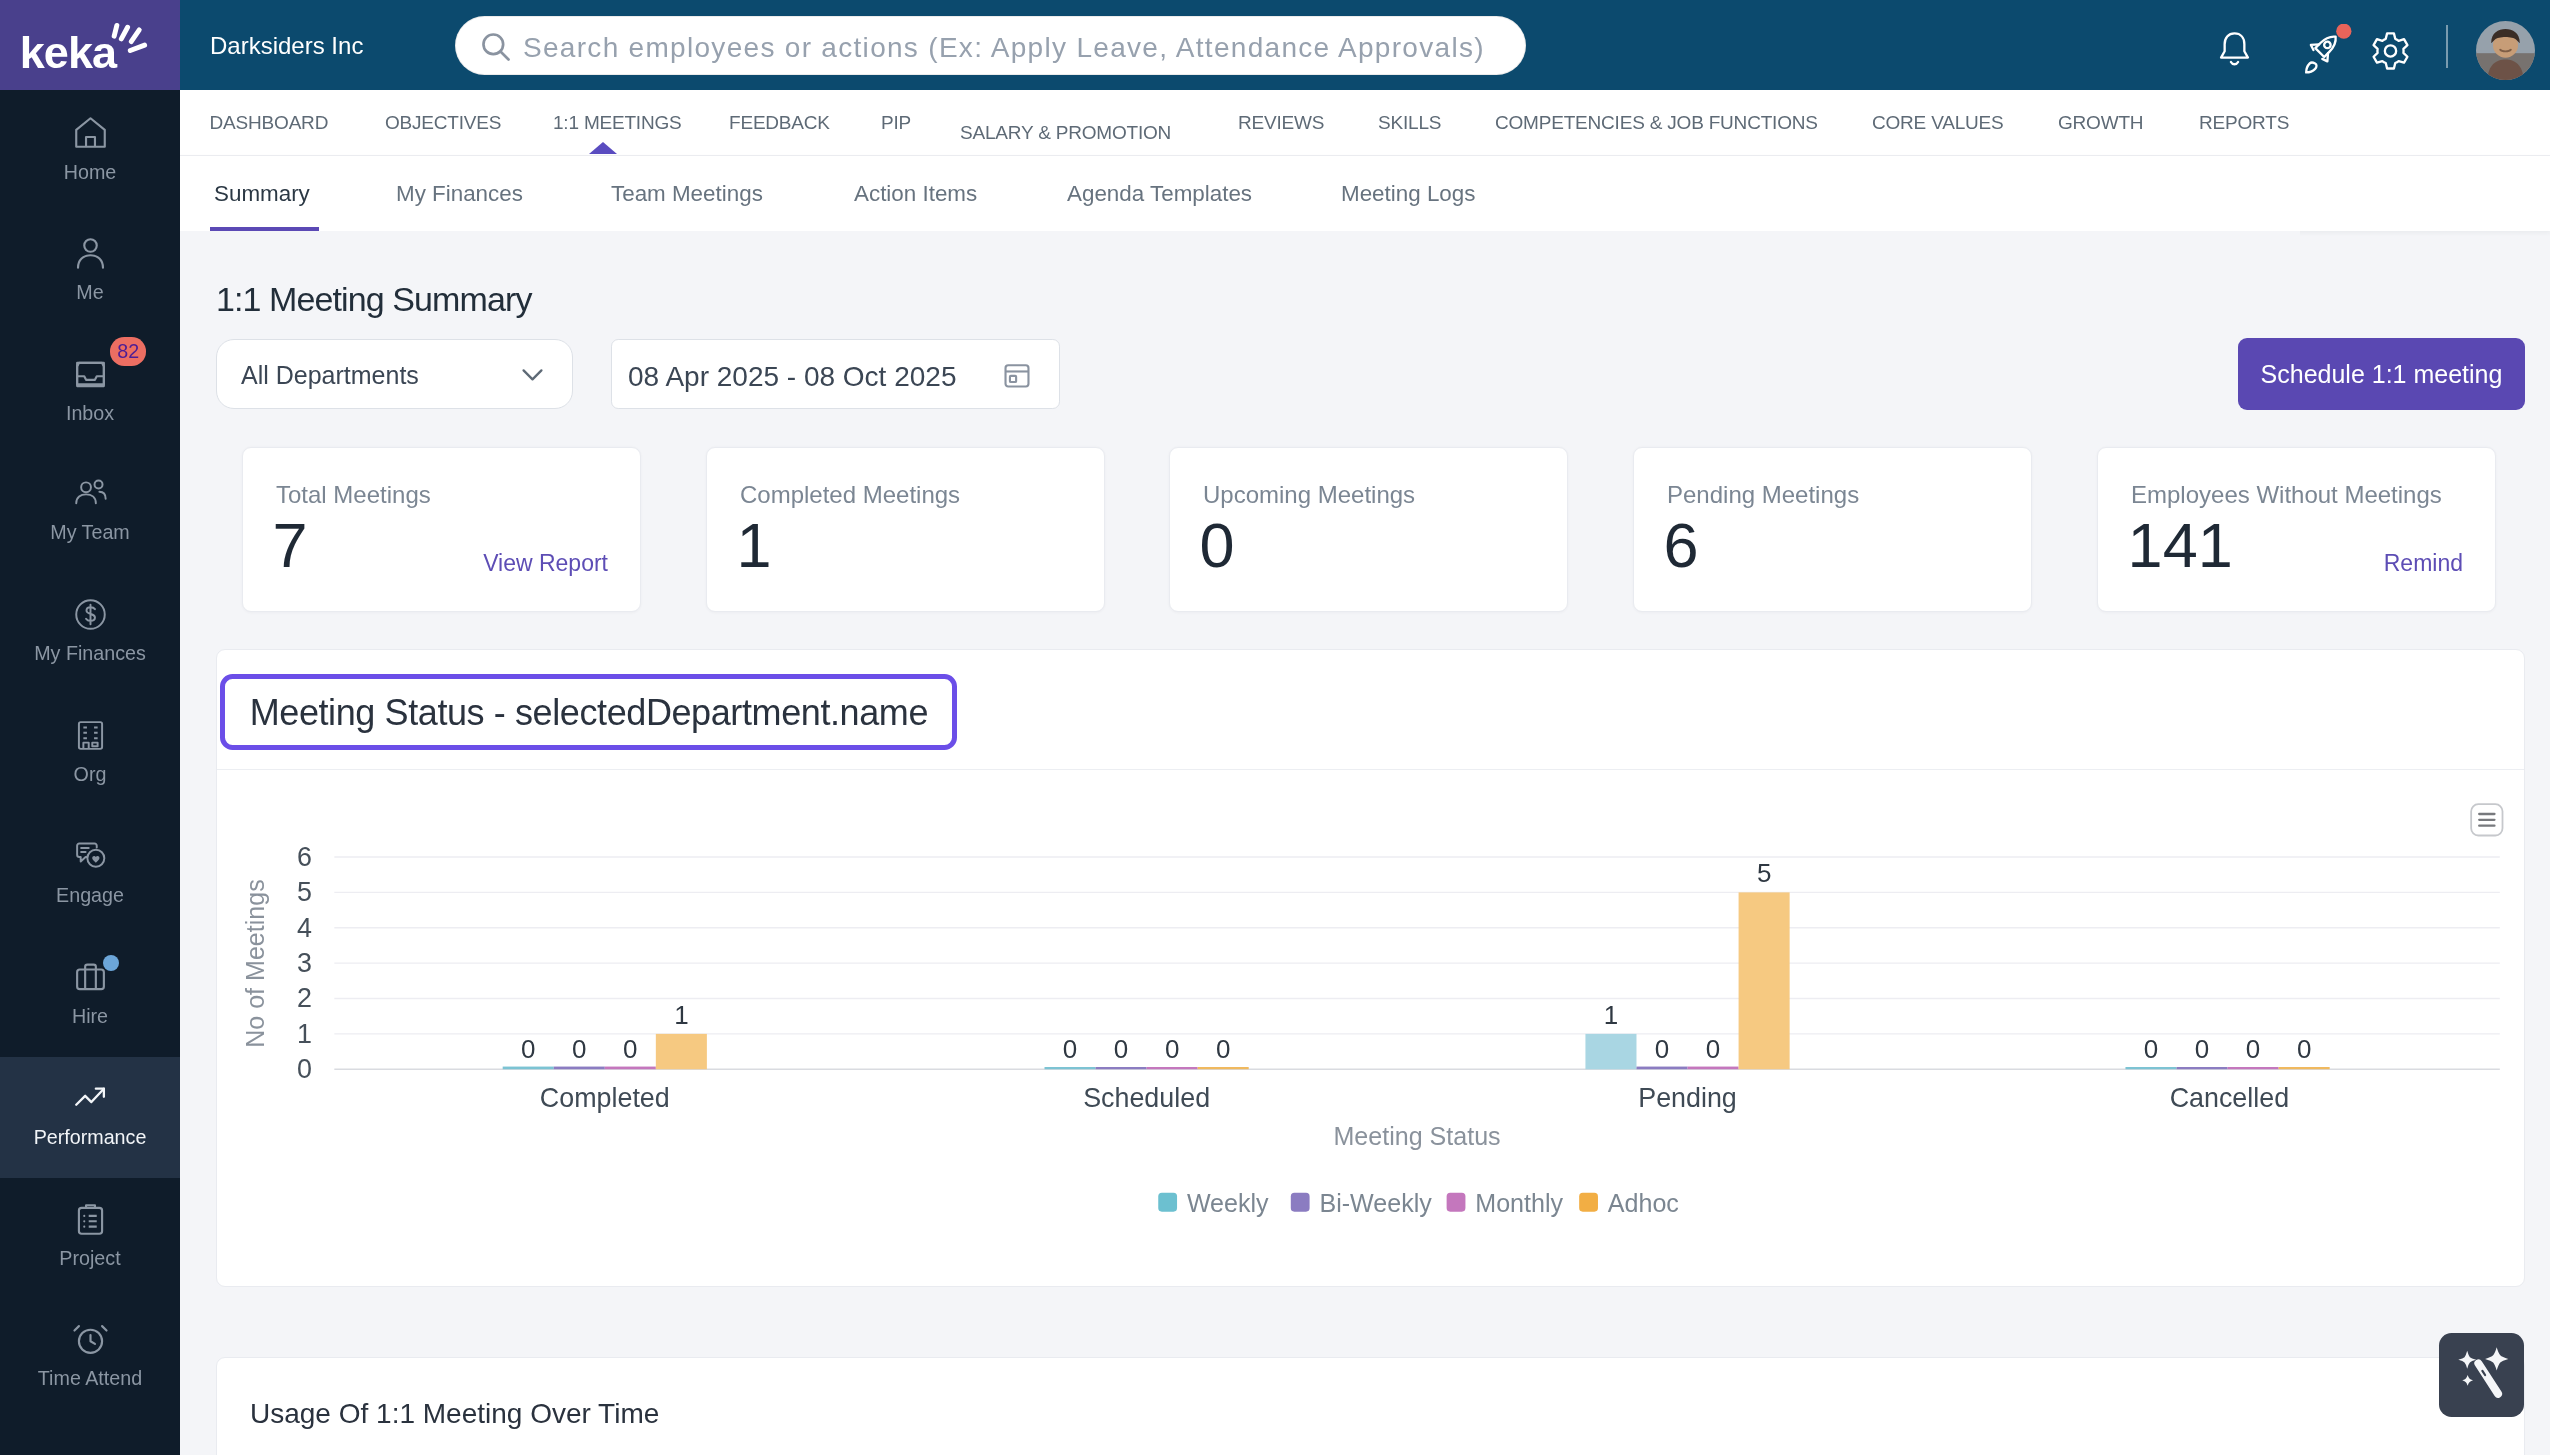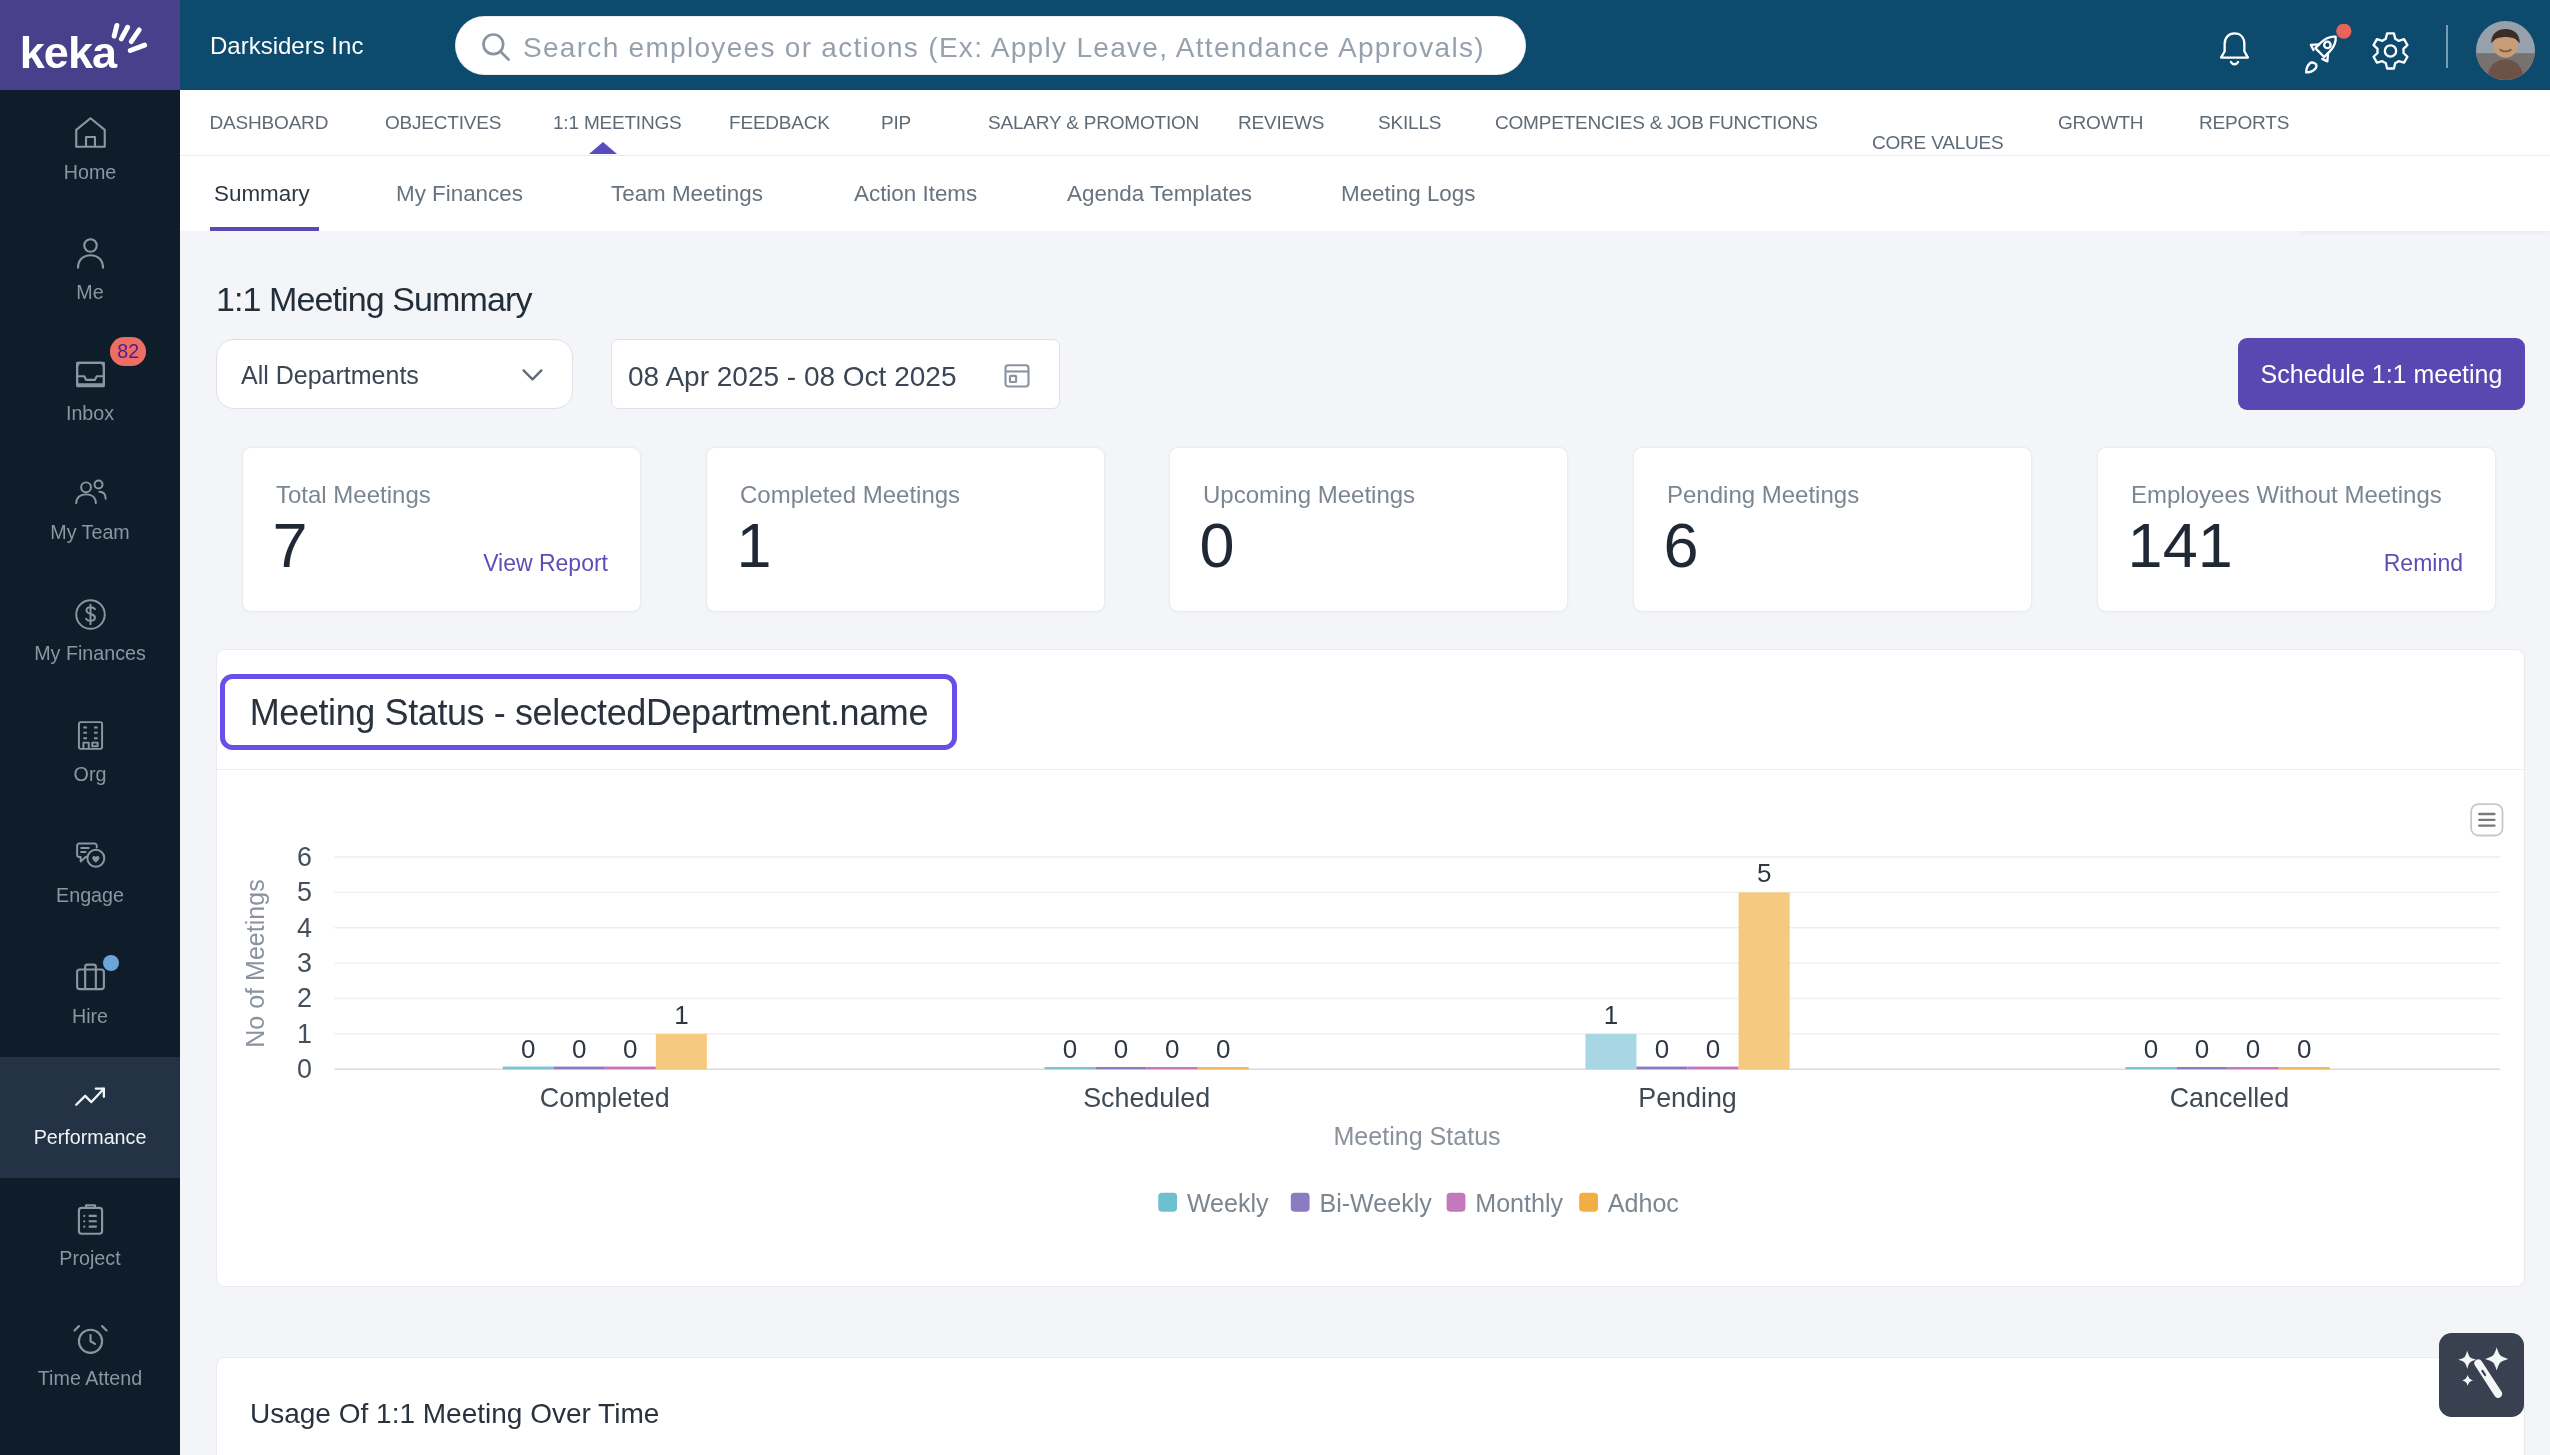--- a/index.html
+++ b/index.html
@@ -119,25 +119,25 @@
     </svg>
   </div>
 </div>
 
 <div id="tabbar">
   <span class="tab" style="left:29.6px;">DASHBOARD</span>
   <span class="tab" style="left:205px;">OBJECTIVES</span>
   <span class="tab" style="left:373px;">1:1 MEETINGS</span>
   <span class="tab" style="left:549px;">FEEDBACK</span>
   <span class="tab" style="left:701px;">PIP</span>
-  <span class="tab" style="left:808px;">SALARY &amp; PROMOTION</span>
+  <span class="tab" style="left:780px;margin-top:10px;">SALARY &amp; PROMOTION</span>
   <span class="tab" style="left:1058px;">REVIEWS</span>
   <span class="tab" style="left:1198px;">SKILLS</span>
   <span class="tab" style="left:1315px;">COMPETENCIES &amp; JOB FUNCTIONS</span>
-  <span class="tab" style="left:1692px;margin-top:20px;">CORE VALUES</span>
+  <span class="tab" style="left:1692px;">CORE VALUES</span>
   <span class="tab" style="left:1878px;">GROWTH</span>
   <span class="tab" style="left:2019px;">REPORTS</span>
   <div id="tabtri"></div>
 </div>
 
 <div id="subtabbar">
   <span class="subtab" id="subactive" style="left:34px;">Summary</span>
   <span class="subtab" style="left:216px;">My Finances</span>
   <span class="subtab" style="left:431px;">Team Meetings</span>
   <span class="subtab" style="left:674px;">Action Items</span>

